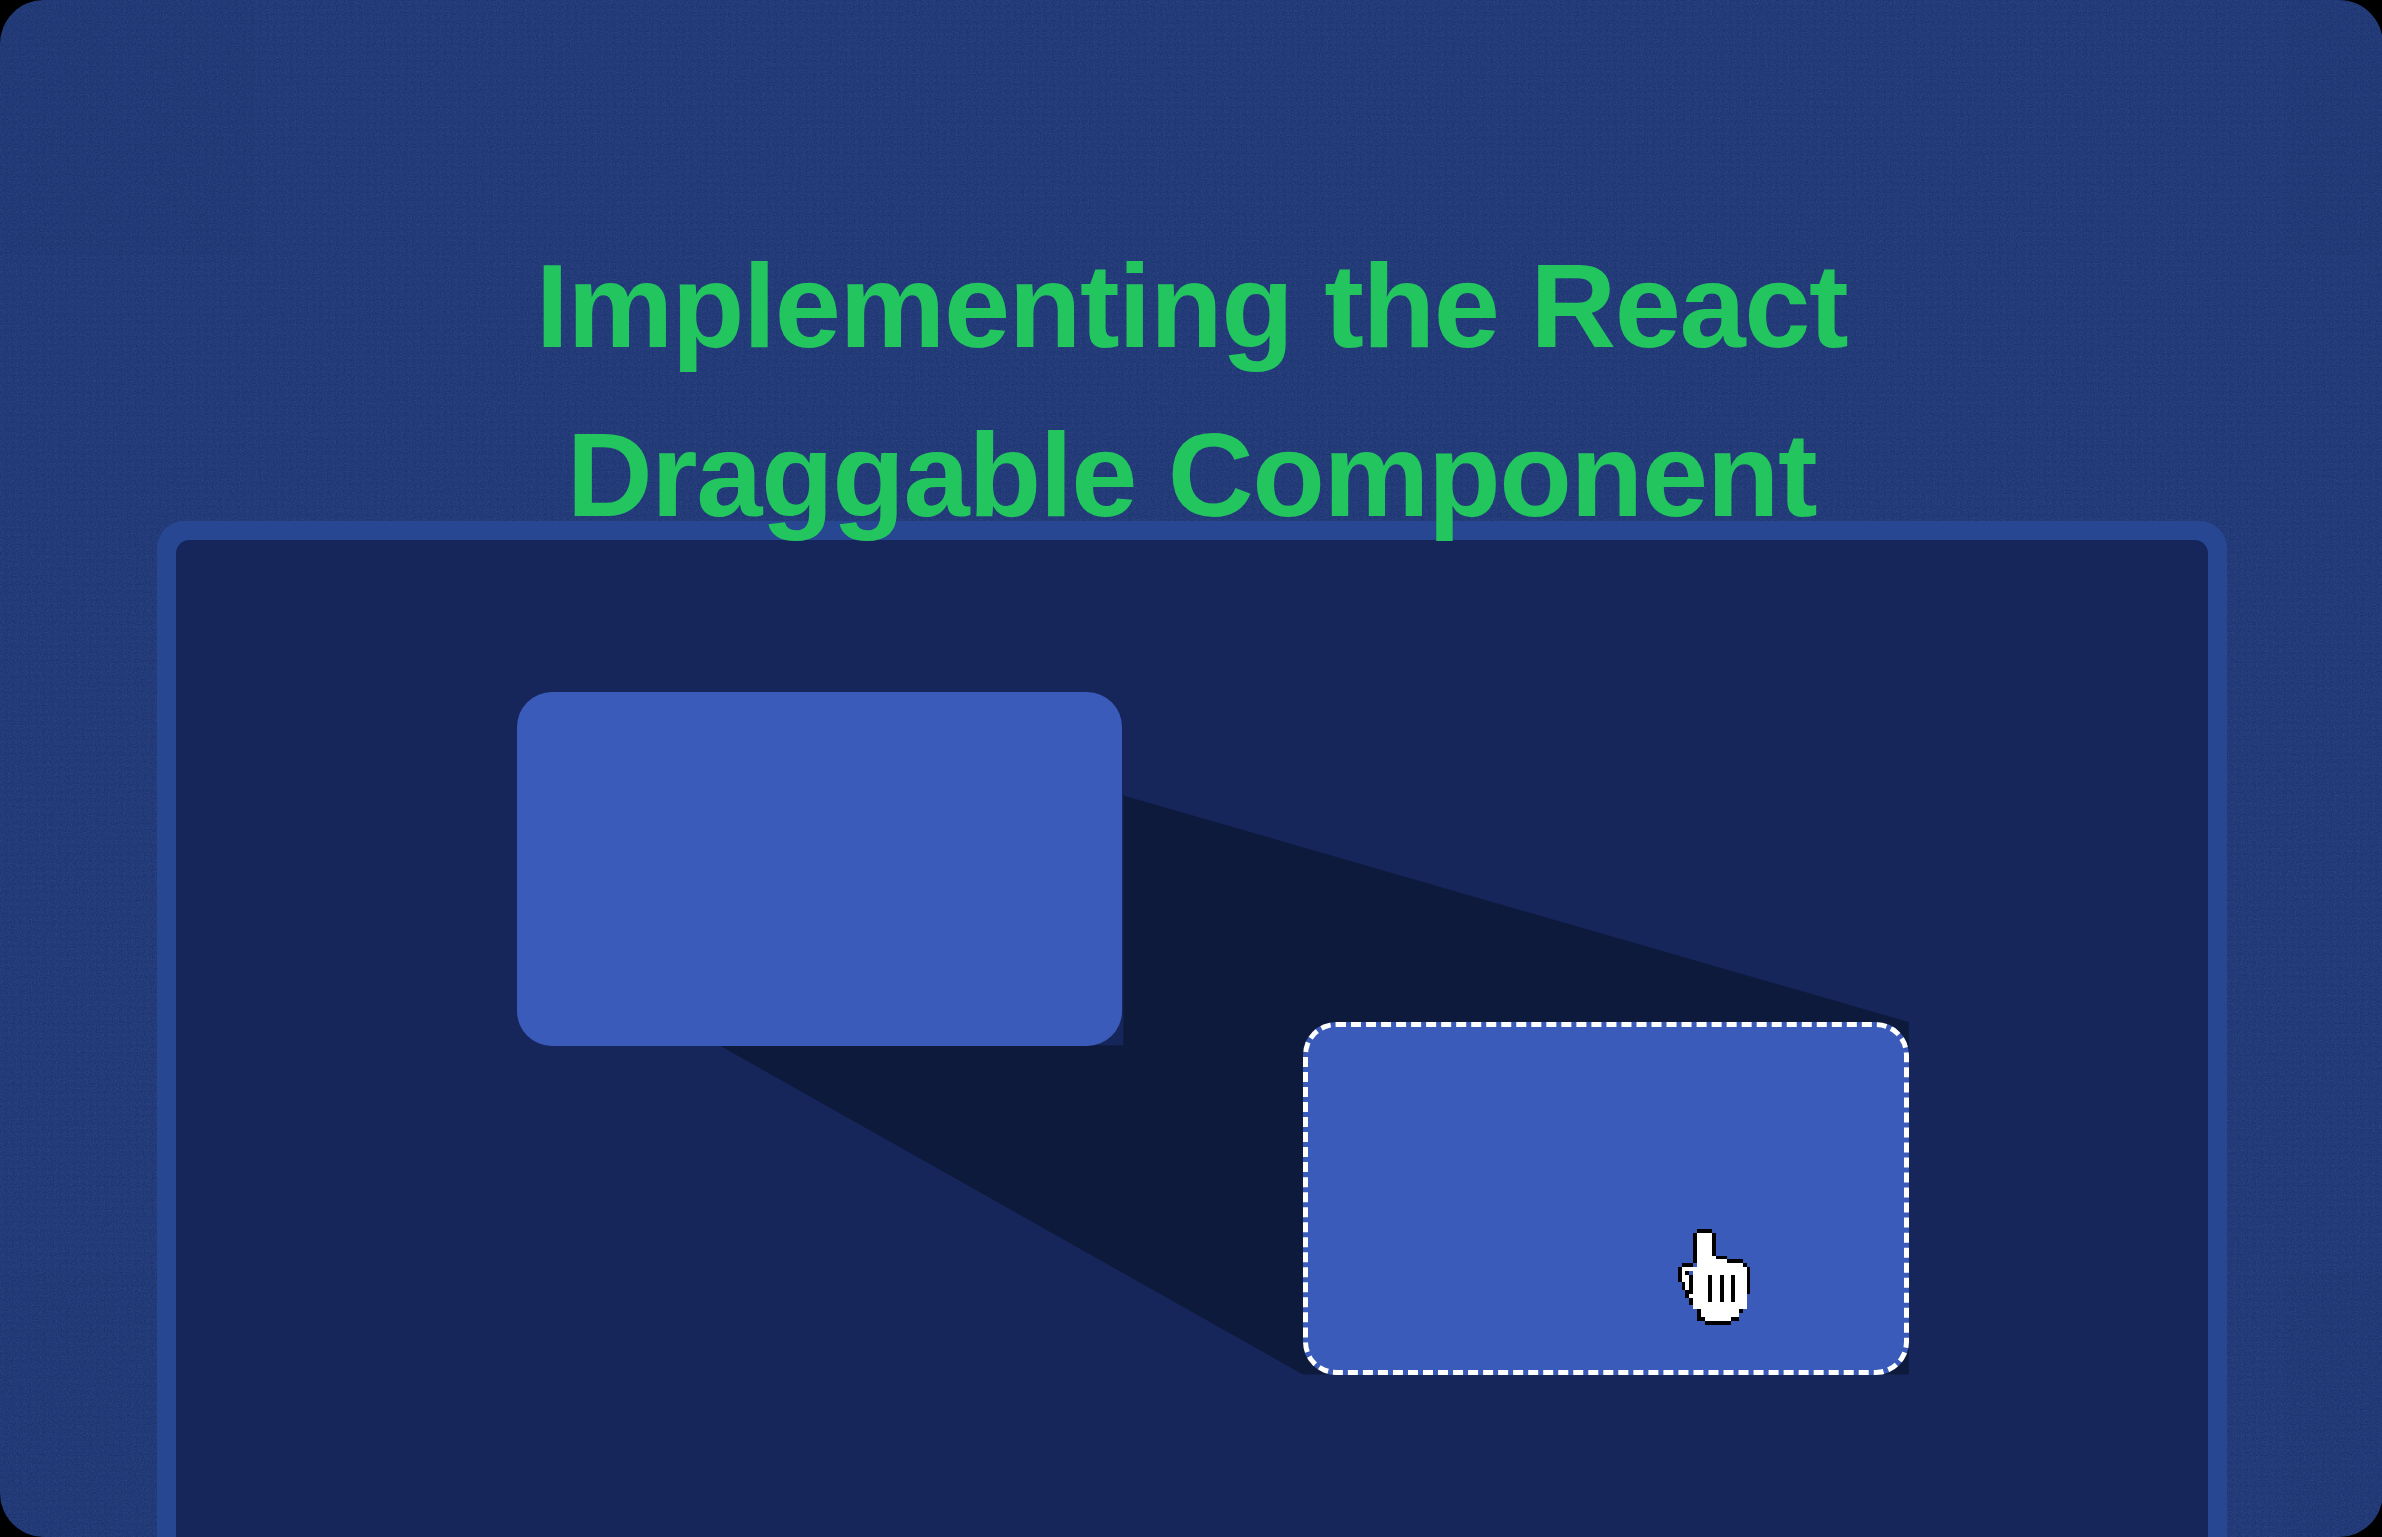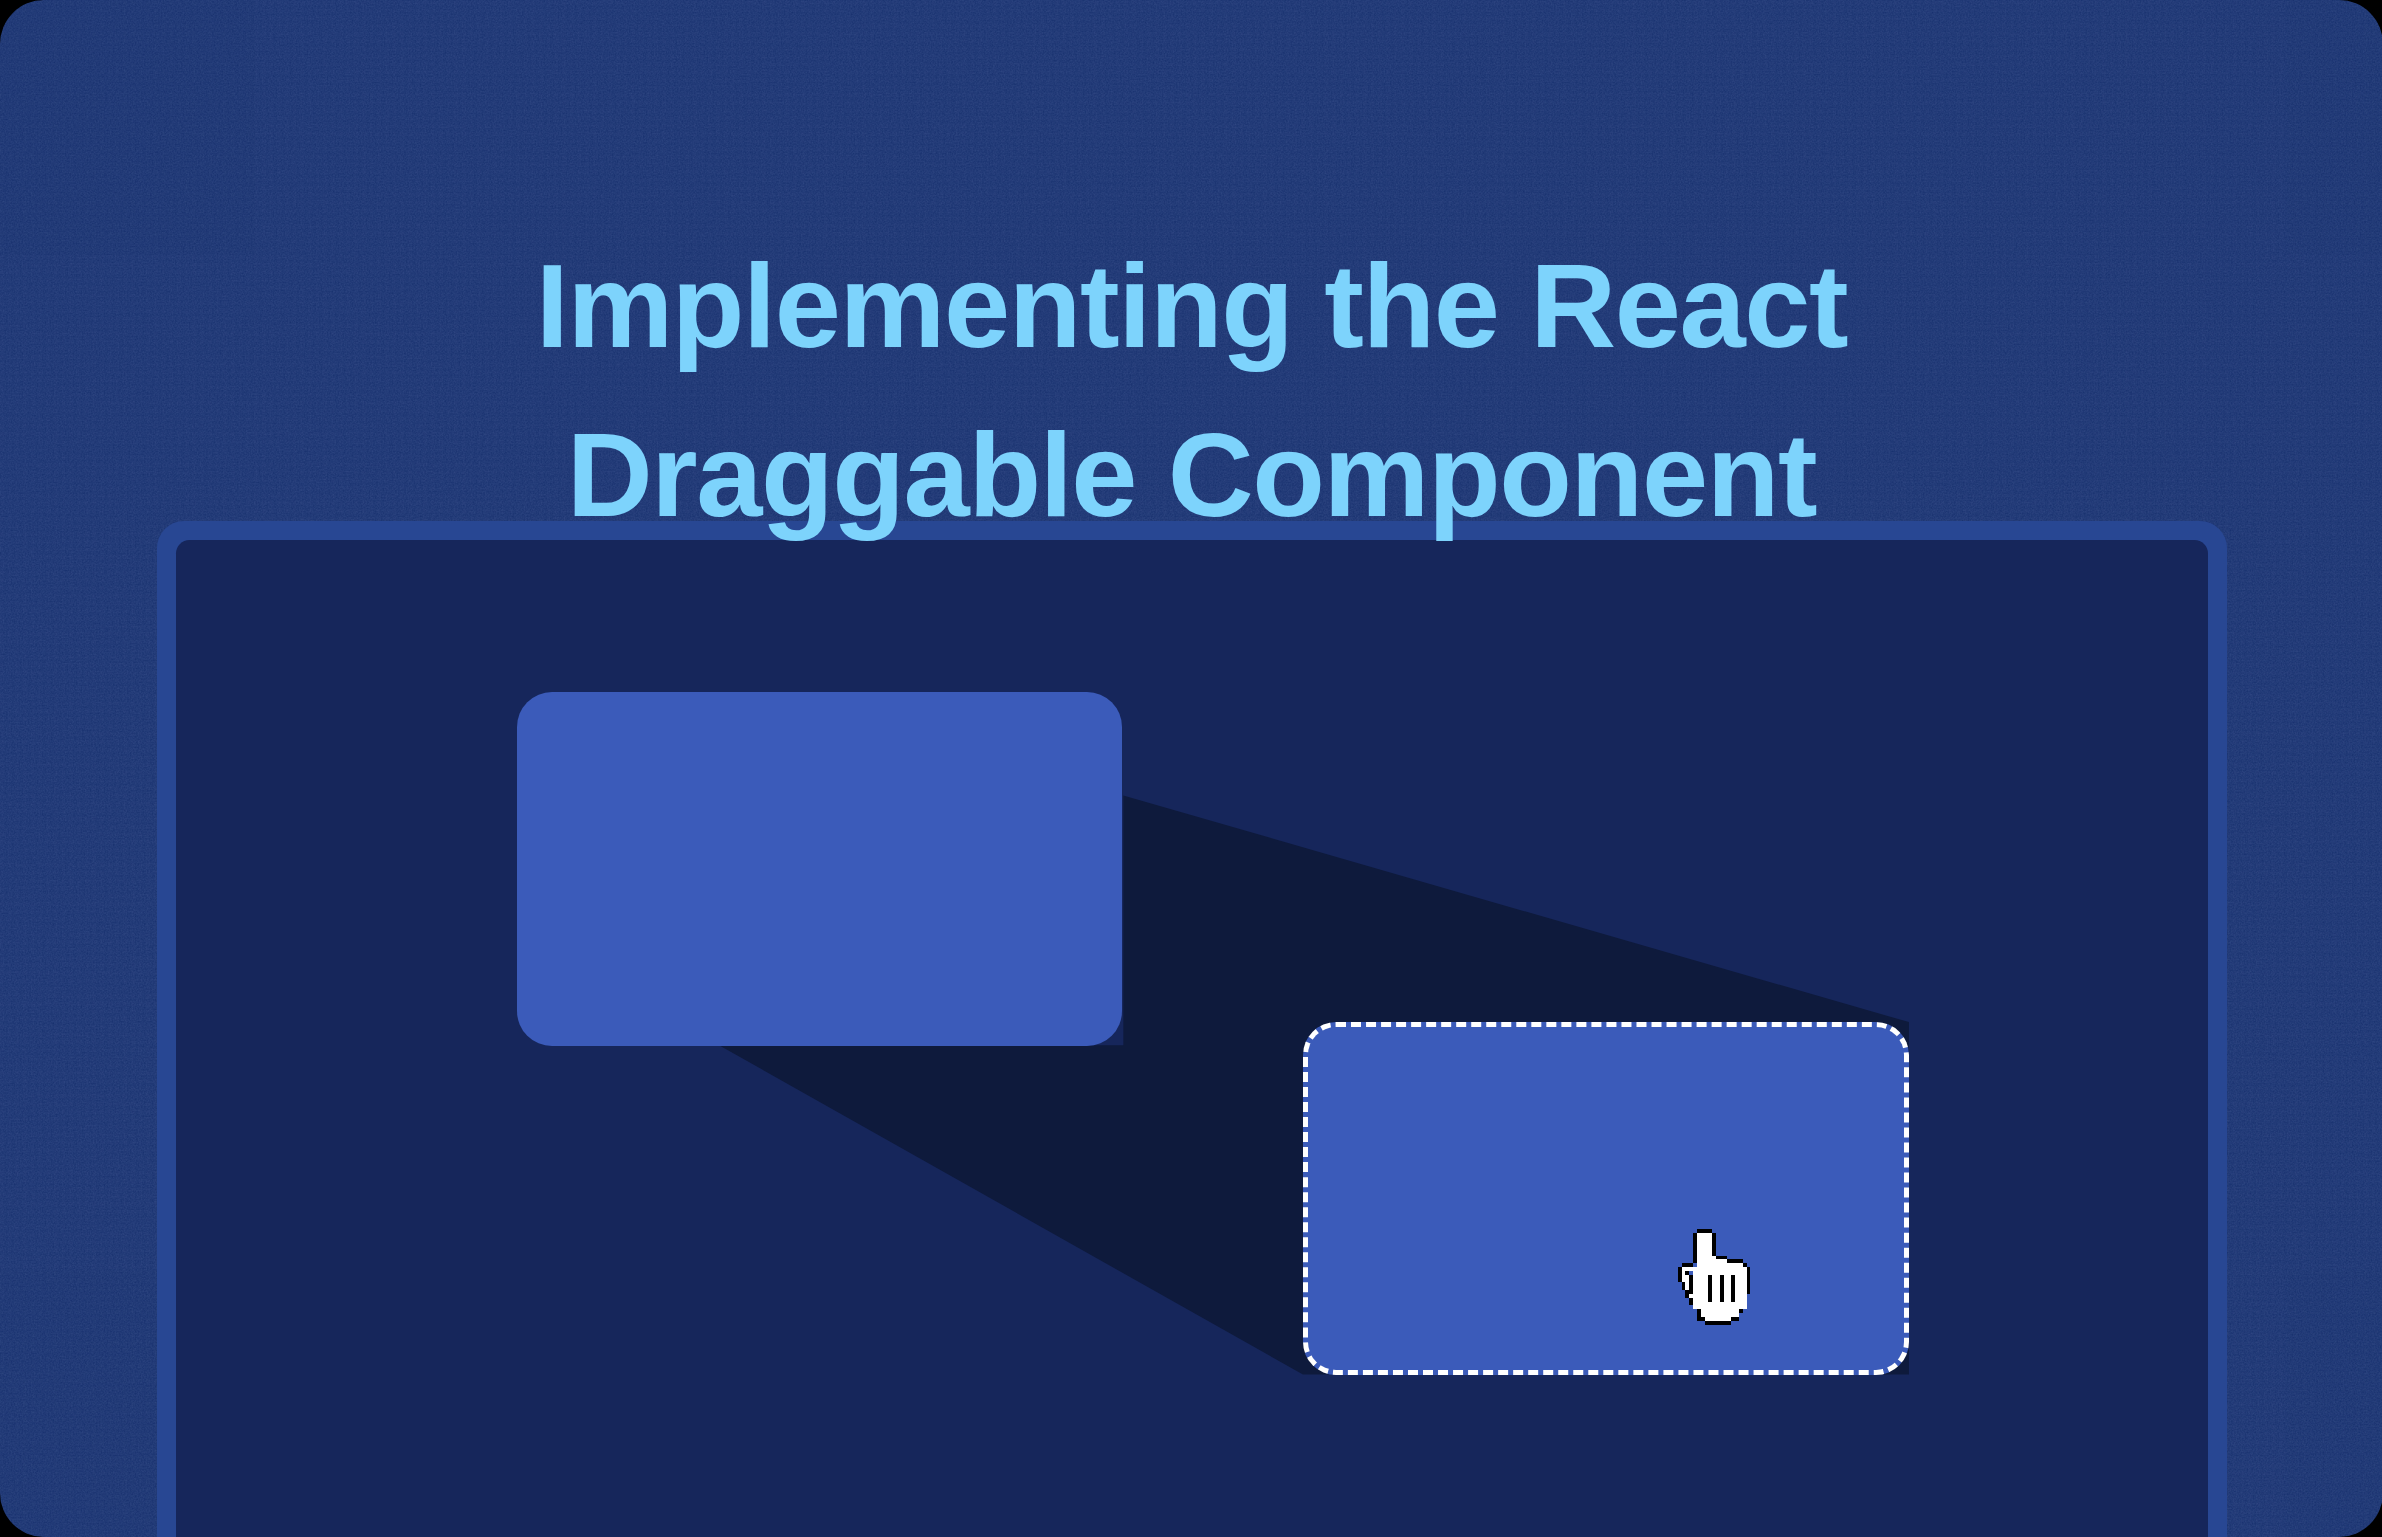--- a/index.html
+++ b/index.html
@@ -45,21 +45,21 @@
     opacity: 0.5;
   }
 
   
   #title {
     position: absolute;
     left: 0;
     right: 0;
     top: 142px;
     text-align: center;
-    color: #7dd3fc;
+    color: #22c55e;
     font-size: 119px;
     font-weight: 700;
     line-height: 1.42;
     letter-spacing: -1.4px;
     z-index: 5;
     white-space: pre-line;
   }
 
   
   #demo-panel {

